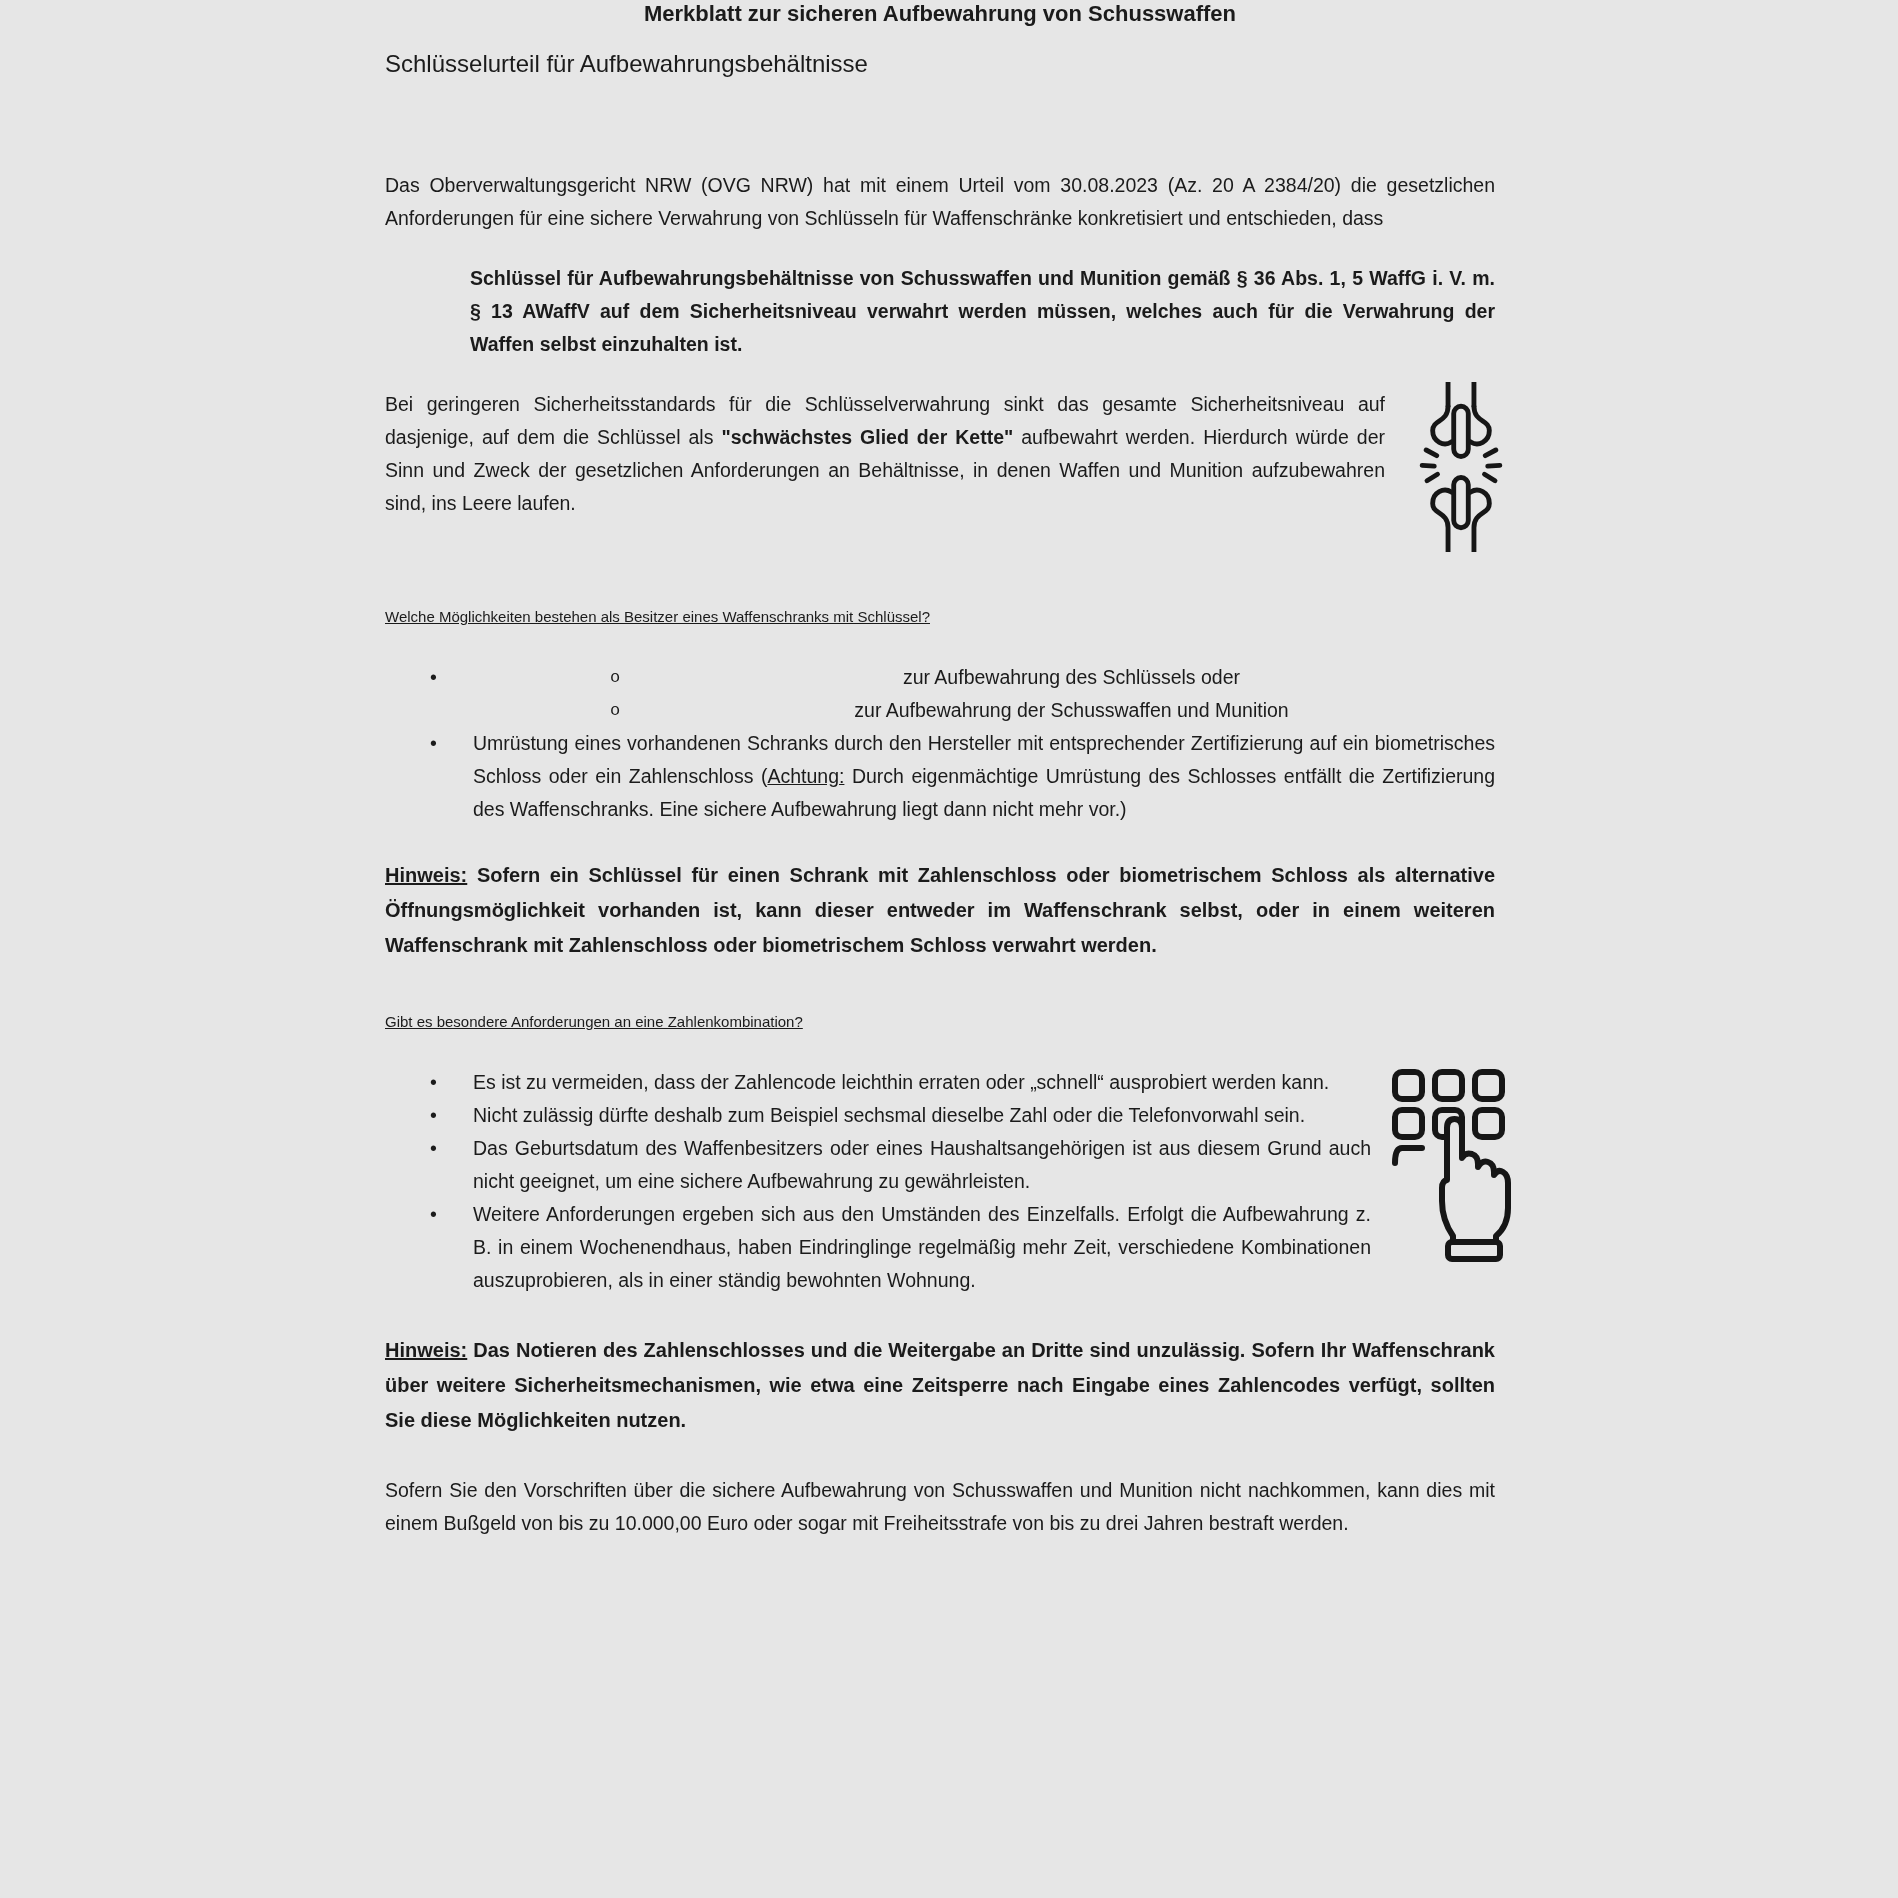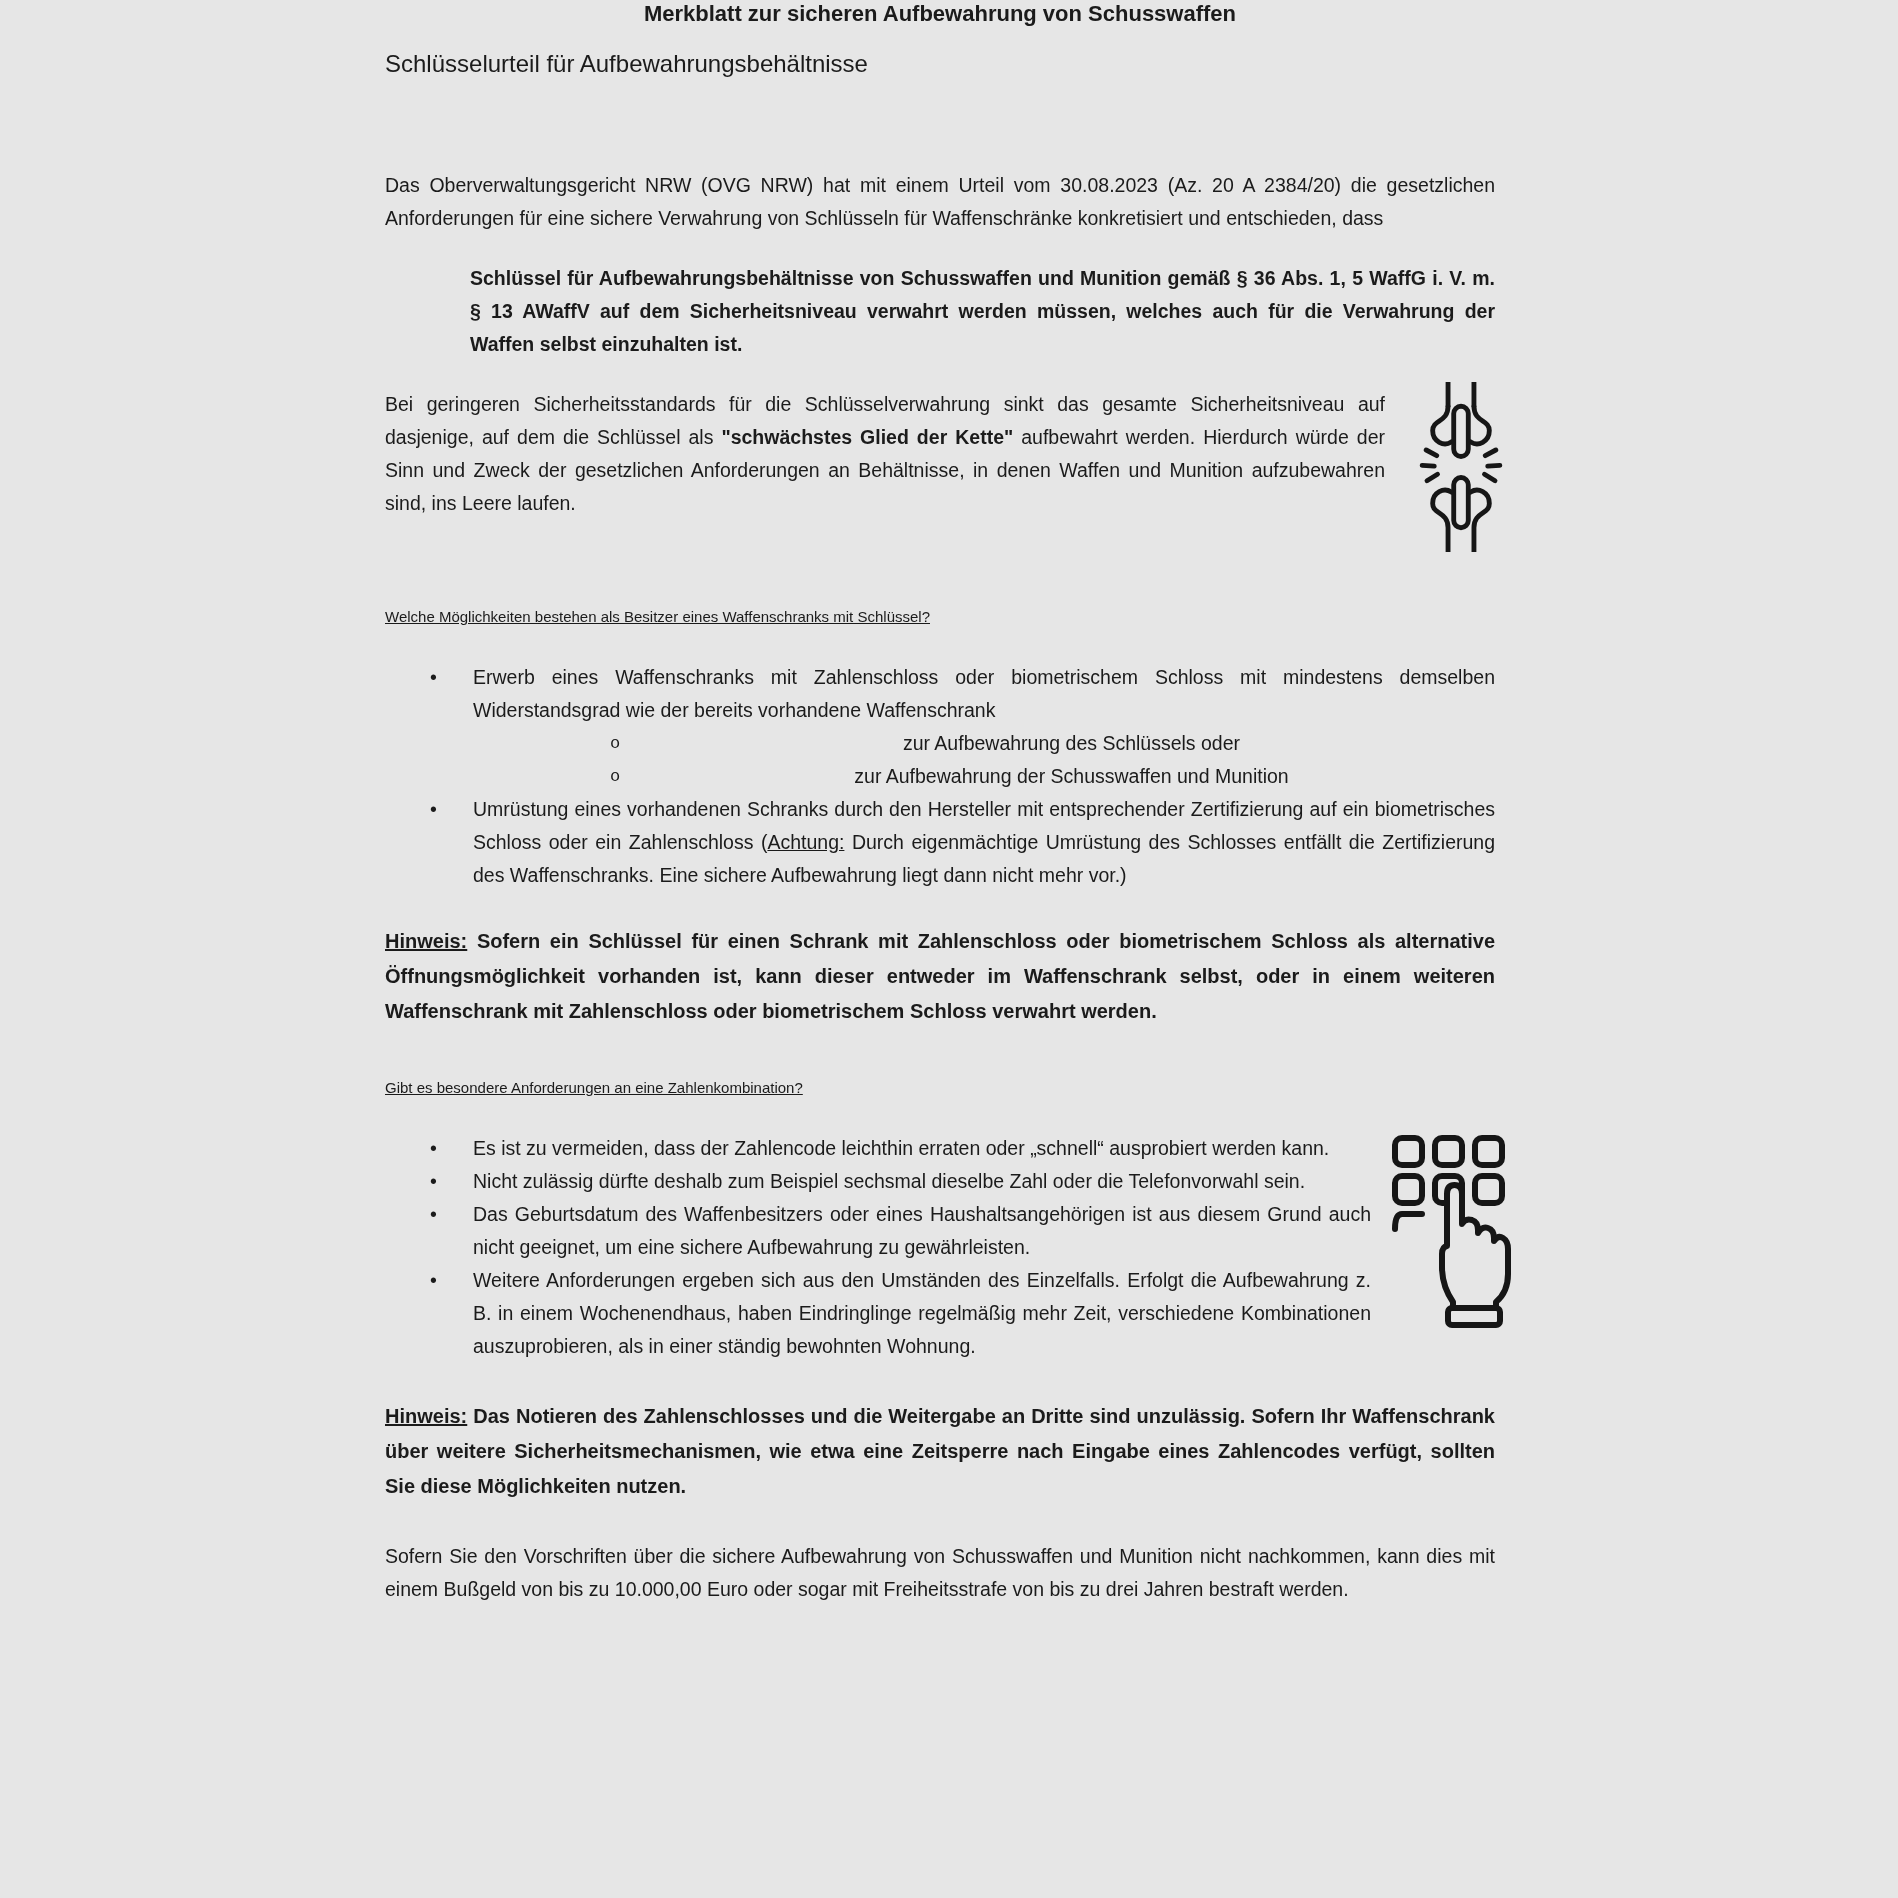--- a/index.html
+++ b/index.html
@@ -151,21 +151,20 @@
         <path class="stroke" d="M98,103 L83,104"></path>
         <path class="stroke" d="M92,122 L79,114"></path>
       </svg>
       <span>Bei geringeren Sicherheitsstandards für die Schlüsselverwahrung sinkt das gesamte Sicherheitsniveau auf dasjenige, auf dem die Schlüssel als </span><span class="bold">"schwächstes Glied der Kette"</span><span> aufbewahrt werden. Hierdurch würde der Sinn und Zweck der gesetzlichen Anforderungen an Behältnisse, in denen Waffen und Munition aufzubewahren sind, ins Leere laufen.</span>
     </div>
 
     <p class="section-heading">Welche Möglichkeiten bestehen als Besitzer eines Waffenschranks mit Schlüssel?</p>
 
     <ul>
       <li>
-        <span>Erwerb eines Waffenschranks mit Zahlenschloss oder biometrischem Schloss mit mindestens demselben Widerstandsgrad wie der bereits vorhandene Waffenschrank</span>
         <ul class="sub">
           <li>zur Aufbewahrung des Schlüssels oder</li>
           <li>zur Aufbewahrung der Schusswaffen und Munition</li>
         </ul>
       </li>
       <li>
         <span>Umrüstung eines vorhandenen Schranks durch den Hersteller mit entsprechender Zertifizierung auf ein biometrisches Schloss oder ein Zahlenschloss (</span><span class="u">Achtung:</span><span> Durch eigenmächtige Umrüstung des Schlosses entfällt die Zertifizierung des Waffenschranks. Eine sichere Aufbewahrung liegt dann nicht mehr vor.)</span>
       </li>
     </ul>
 

